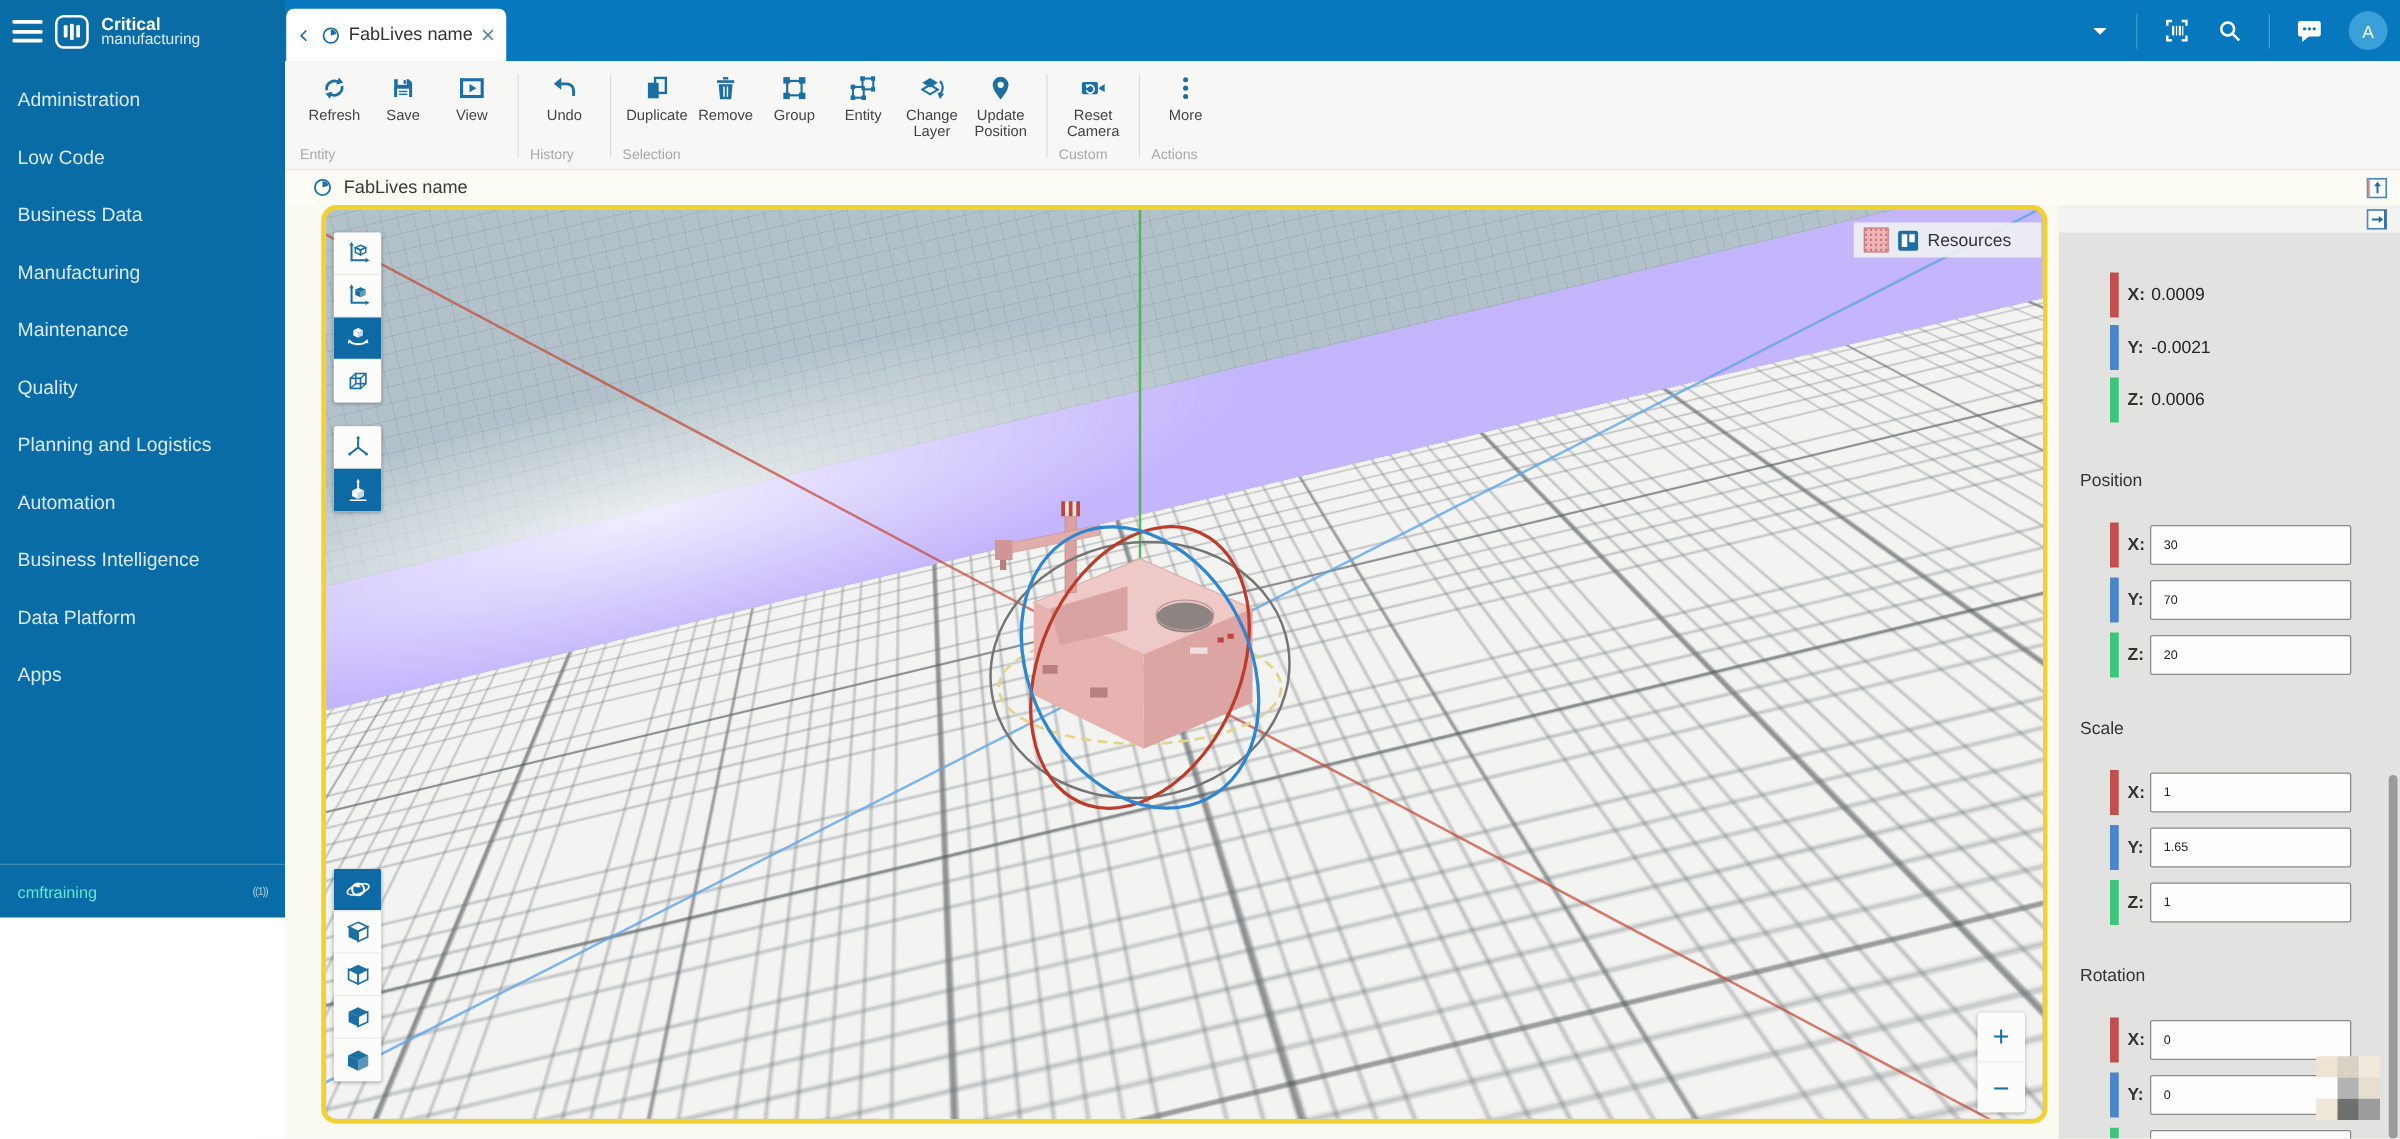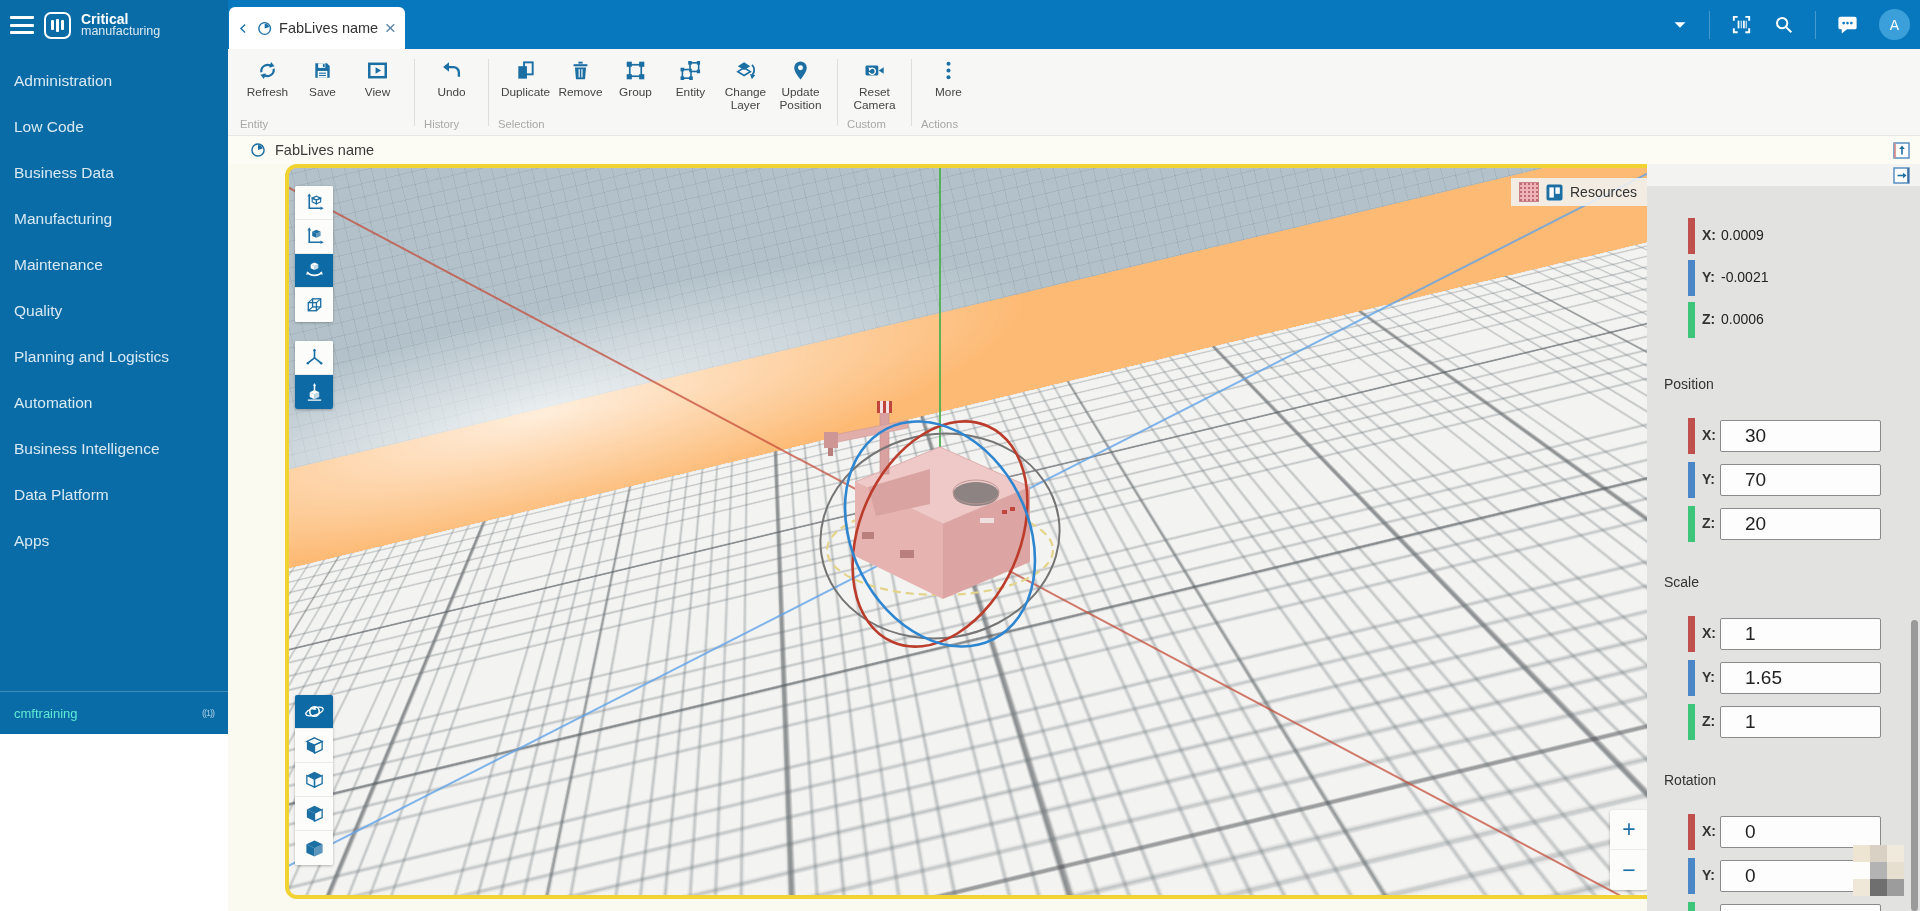--- a/index.html
+++ b/index.html
@@ -50,21 +50,21 @@
   .rsep { width:1px; background:#DEDEDC; margin:7px 9px 9px; }
 
   
   .content { position:absolute; left:228px; top:136px; width:1692px; height:775px; background:#FBFAF0; }
   .crumb-row { position:absolute; left:228px; top:136px; width:1692px; height:28px; background:#FCFBF4;
     display:flex; align-items:center; padding:0 10px 0 22px; gap:9px; }
   .crumb-title { font-size:14.5px; color:#3A3A3A; flex:1; }
 
   
   .viewport { position:absolute; left:257px; top:164px; width:1381px; height:735px;
-    border:4px solid #F0D232; border-radius:12px; background:#fdba74; overflow:hidden;margin-left:28px; }
+    border:4px solid #F0D232; border-radius:12px; background:#c4b5fd; overflow:hidden; }
   .scene { position:absolute; inset:0; overflow:hidden; cursor:grab; }
   .farplane { position:absolute; left:-120px; top:-610px; width:2400px; height:940px;
     transform:rotate(-13.5deg); transform-origin:0 100%; background-color:#B3C2CA;
     background-image:
       repeating-linear-gradient(90deg, rgba(96,110,117,.14) 0 1px, transparent 1px 13px),
       repeating-linear-gradient(0deg, rgba(96,110,117,.14) 0 1px, transparent 1px 13px); }
   .persp { position:absolute; inset:-80px; transform:rotate(-13.5deg); perspective:800px; perspective-origin:46% 20%; }
   .floor { position:absolute; left:-30%; top:36%; width:170%; height:520%;
     transform-origin:50% 0; transform:rotateX(62deg); background-color:#F3F3F1;
     background-image:
@@ -110,21 +110,21 @@
   
   .props { position:absolute; left:1647px; top:164px; width:273px; height:747px; background:#E2E2E1; }
   .props-head { height:22px; background:#F3F3F2; display:flex; align-items:center; justify-content:flex-end; padding:0 10px; }
   .props-body { position:relative; height:725px; overflow:hidden; }
   .prow { position:absolute; left:0; height:38px; width:100%; }
   .pbar { position:absolute; left:41px; top:0; width:7px; height:36px; }
   .plabel { position:absolute; left:55px; top:9px; font-size:14px; font-weight:bold; color:#333; }
   .pvalue { position:absolute; left:74px; top:9px; font-size:14px; color:#222; }
   .pinput { position:absolute; left:73px; top:2px; width:161px; height:32px; border:1px solid #8A8A8A;
     border-radius:2px; background:#FDFDFD; font-family:"Liberation Sans",sans-serif;
-    font-size:19px; color:#222; padding:0 24px; }
+    font-size:10px; color:#222; padding:0 10px; }
   .psection { position:absolute; left:17px; font-size:14px; color:#333; }
   .scrollthumb { position:absolute; right:2px; width:7px; border-radius:4px; background:#9A9A9A; }
   .cursor-art { position:absolute; left:206px; top:659px; width:51px; height:51px;
     display:grid; grid-template-columns:repeat(3,1fr); grid-template-rows:repeat(3,1fr); }
   .cursor-art div:nth-child(1){background:#EDE4D2;} .cursor-art div:nth-child(2){background:#D9D2C4;}
   .cursor-art div:nth-child(3){background:#F0EADD;} .cursor-art div:nth-child(4){background:#FDFDFC;}
   .cursor-art div:nth-child(5){background:#B3B3B3;} .cursor-art div:nth-child(6){background:#E6DECE;}
   .cursor-art div:nth-child(7){background:#EFE8D8;} .cursor-art div:nth-child(8){background:#6F6F6F;}
   .cursor-art div:nth-child(9){background:#9C9C9C;}
 

